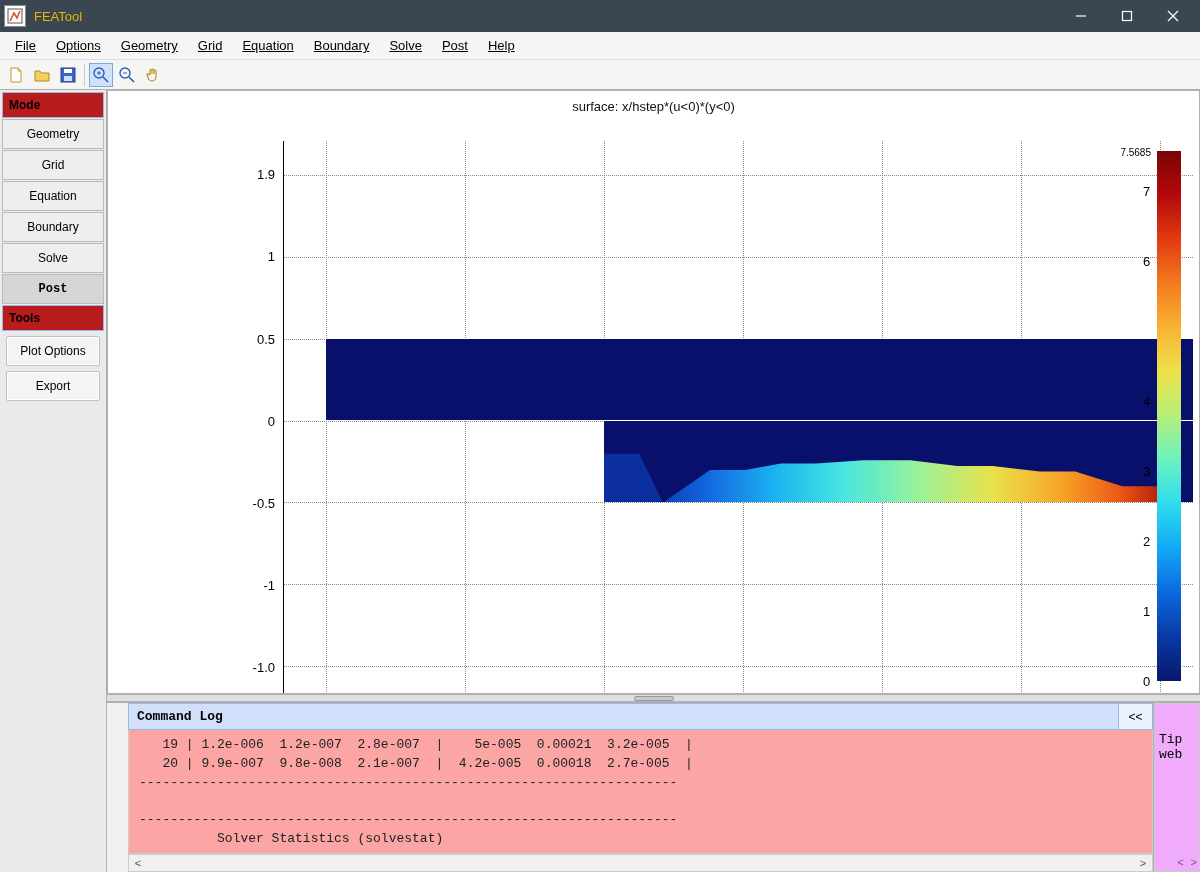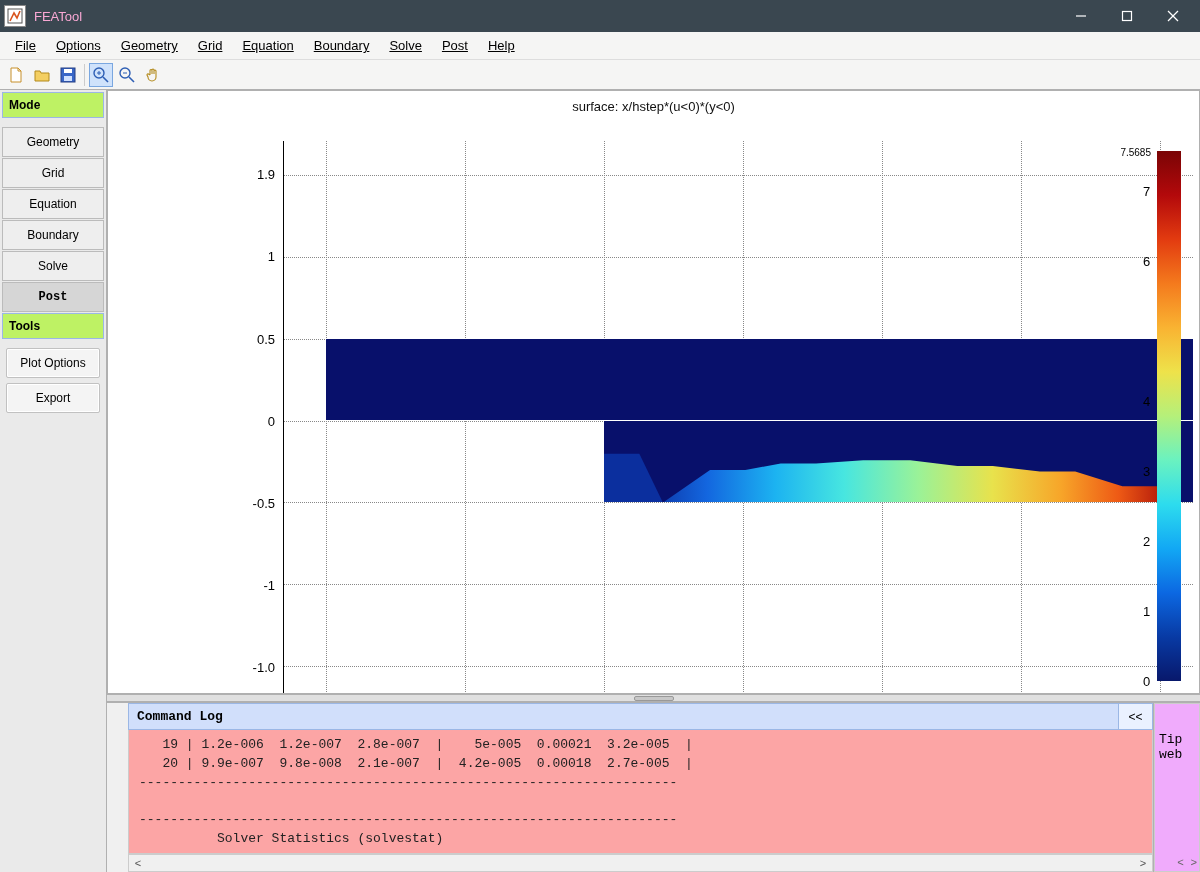--- a/index.html
+++ b/index.html
@@ -1,36 +1,36 @@
 <!DOCTYPE html>
 <html><head>
 <meta charset="utf-8">
 <style>
   * { box-sizing: border-box; margin: 0; padding: 0; }
   html, body { width: 1200px; height: 872px; font-family: "Segoe UI", Tahoma, sans-serif; font-size: 13px; background: #f0f0f0; overflow: hidden; }
-  .titlebar { height: 32px; background: #3a4750; color: #f9a8d4; display: flex; align-items: center; padding: 0 4px; }
+  .titlebar { height: 32px; background: #3a4750; color: #eab308; display: flex; align-items: center; padding: 0 4px; }
   .titlebar .app-icon { width: 22px; height: 22px; background: #fff; border: 1px solid #888; margin-right: 8px; display:flex; align-items:center; justify-content:center;}
   .titlebar .app-icon svg { width:16px; height:16px;}
   .titlebar .title { flex: 1; font-size: 13px; }
   .titlebar .winbtns { display: flex; }
   .titlebar .winbtn { width: 46px; height: 32px; display:flex; align-items:center; justify-content:center; color:#fff;}
   .winbtn svg { width: 12px; height: 12px; stroke:#fff; stroke-width:1.2; fill:none; }
 
   .menubar { height: 28px; background: #f5f5f4; display:flex; align-items:center; padding: 0 6px; gap: 2px; border-bottom:1px solid #ddd;}
   .menubar .mitem { padding: 3px 9px; cursor: default; text-decoration: underline; }
 
   .toolbar { height: 30px; background: #f5f5f4; display:flex; align-items:center; padding: 0 3px; border-bottom:1px solid #b0b0b0;}
   .toolbar .tbtn { width:24px; height:24px; margin:0 1px; display:flex; align-items:center; justify-content:center; border:1px solid transparent;}
   .toolbar .sep { width:1px; height:22px; background:#ccc; margin: 0 3px;}
   .tbtn.active { background:#cfe2fb; border:1px solid #7aa7e0;}
   .tbtn svg { width:18px; height:18px; }
 
   .workspace { display:flex; height: calc(872px - 32px - 28px - 30px); }
   .sidebar { width: 107px; background:#eaeaea; border-right:1px solid #b0b0b0; padding:2px; }
-  .sidebar .heading { background:#bef264; border:1px solid #9bb7e5; padding:5px 6px; font-weight:bold; font-size:12px; margin-bottom:9px;}
+  .sidebar .heading { background:#b91c1c; border:1px solid #9bb7e5; padding:5px 6px; font-weight:bold; font-size:12px; margin-bottom:1px;}
   .sidebar .tab { background:#eeeeee; border:1px solid #bbb; padding:7px 4px; text-align:center; font-size:12px; margin-bottom:1px; cursor:default;}
   .sidebar .tab.active { background:#d6d6d6; font-family: "Courier New", monospace; font-weight:bold;}
   .sidebar .btn { background:#f4f4f4; border:1px solid #c1c1c1; border-radius:2px; padding:7px 4px; text-align:center; font-size:12px; margin:5px 4px; cursor:default; box-shadow: inset 0 0 0 1px #fff;}
 
   .main { flex:1; display:flex; flex-direction:column; }
   .plotwrap { flex:1; background:#fff; border:1px solid #b0b0b0; margin:0; position:relative; overflow:hidden; }
   .plot-title { position:absolute; top:8px; left:0; right:0; text-align:center; font-size:13px; color:#111;}
   .axes { position:absolute; left:175px; top:50px; width:910px; height:560px; border-left:1.5px solid #000; border-bottom:1.5px solid #000;}
   .grid-v, .grid-h { position:absolute; }
   .grid-v { top:0; bottom:0; border-left:1px dotted #888; }

